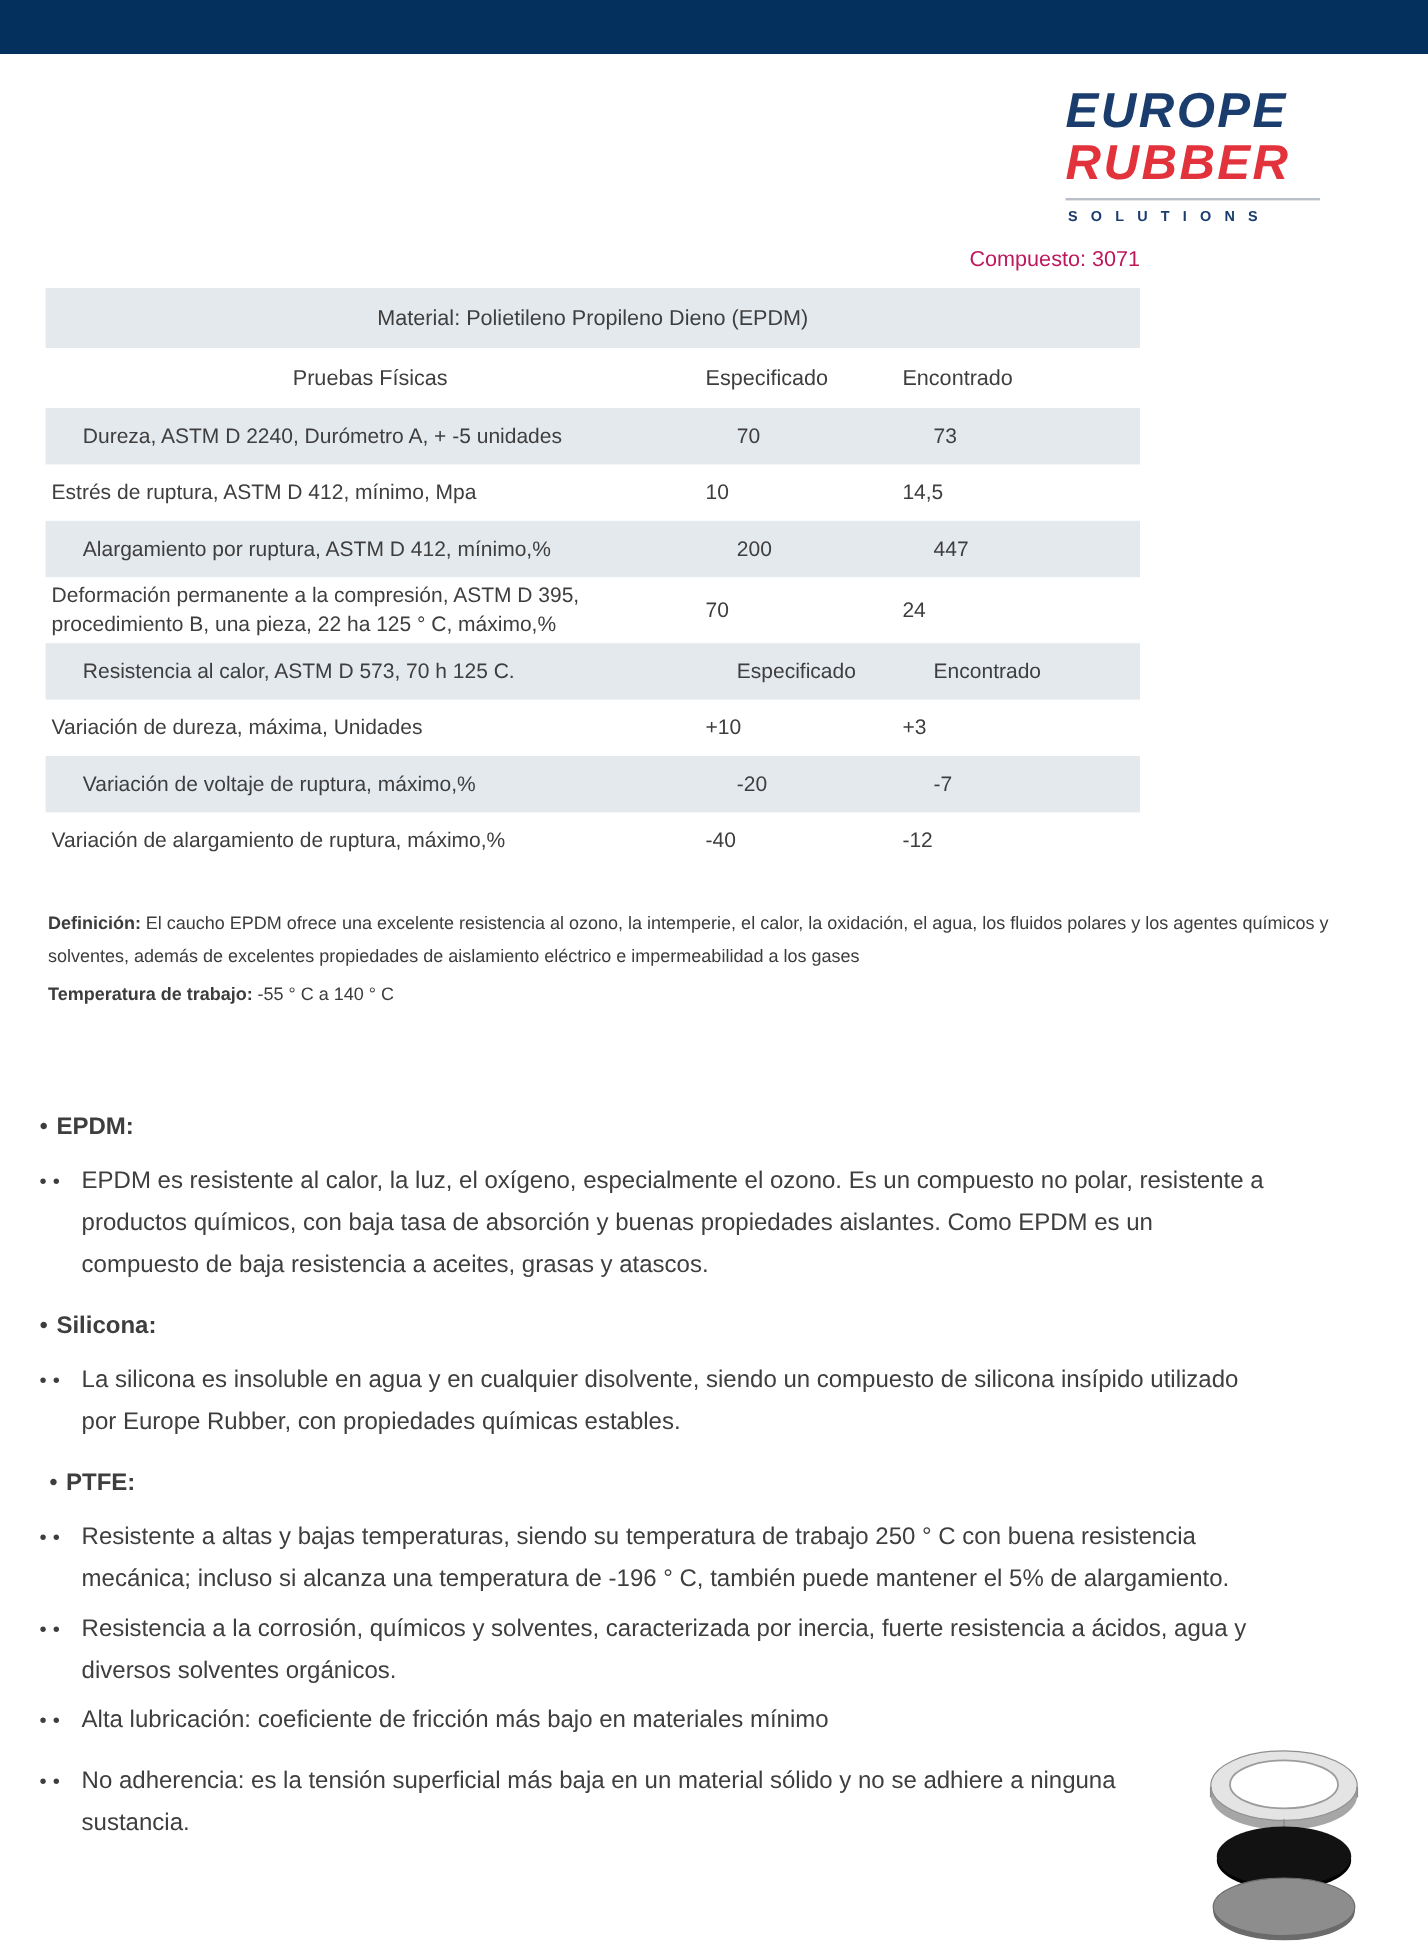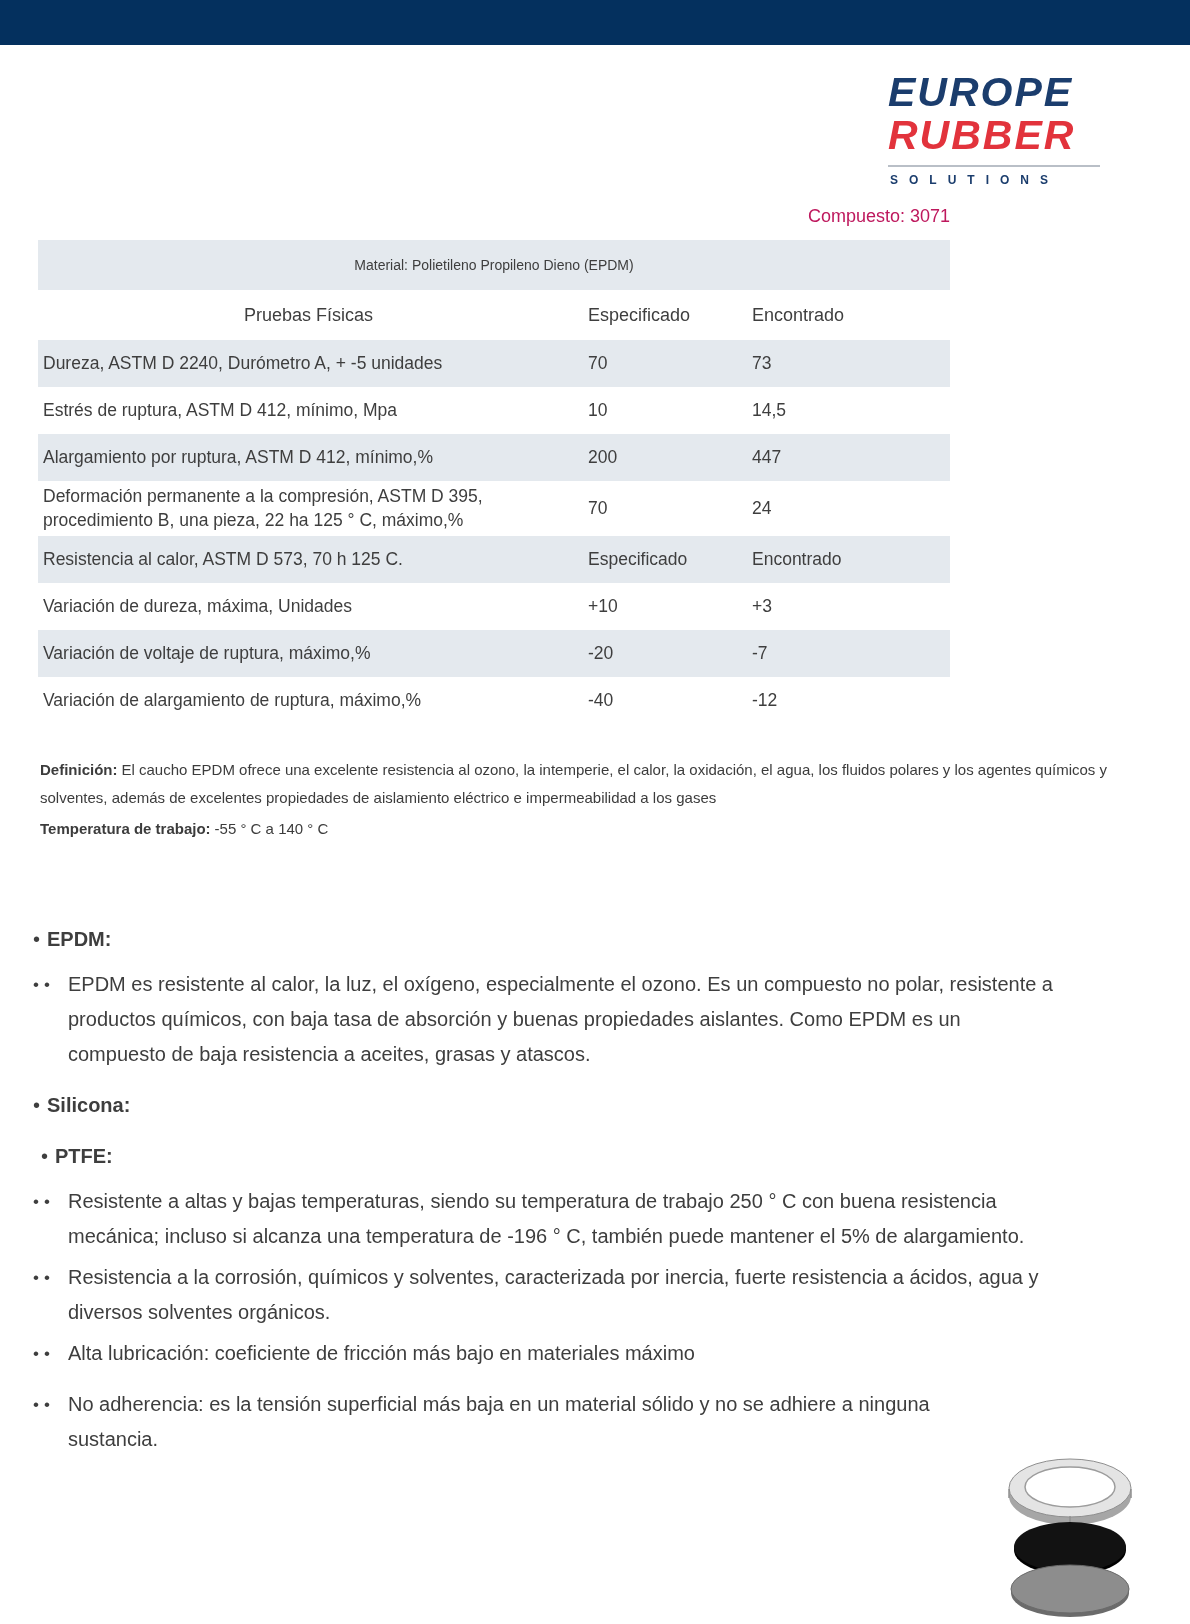--- a/index.html
+++ b/index.html
@@ -20,24 +20,24 @@
     white-space:nowrap;padding-left:2px;}
 
   
   .doc-title{position:absolute;left:40px;top:158px;font-size:30px;font-weight:400;color:#3d3d3d;}
   .compound{position:absolute;left:38px;top:206px;width:912px;text-align:right;
     font-size:18px;color:#be185d;}
 
   
   .spec-table{position:absolute;left:38px;top:240px;width:912px;font-size:17.5px;color:#3e3e3e;}
   .tcaption{height:50px;background:#e4e9ee;display:flex;align-items:center;
-    justify-content:center;font-size:14px;}
+    justify-content:center;font-size:18px;}
   .thead{height:50px;display:flex;align-items:center;font-size:18px;}
   .trow{min-height:47px;display:flex;align-items:center;}
-  .shaded{background:#e4e9ee;}
+  .shaded{background:#e4e9ee;padding-left:26px;}
   .col-label{width:550px;flex:none;padding:4px 30px 4px 5px;box-sizing:border-box;line-height:1.35;}
   .thead .col-label{text-align:center;padding-right:14px;}
   .col-spec{width:164px;flex:none;}
   .col-found{flex:1;}
 
   
   .definition{position:absolute;left:40px;top:756px;width:1075px;font-size:15px;
     line-height:1.85;color:#3c3c3c;}
   .bold{font-weight:700;}
   .worktemp{position:absolute;left:40px;top:820px;font-size:15px;color:#3c3c3c;}
@@ -133,32 +133,35 @@
 
     <div class="section">
       <div class="sec-heading">EPDM:</div>
       <div class="bullet">
         <div class="btext">EPDM es resistente al calor, la luz, el oxígeno, especialmente el ozono. Es un compuesto no polar, resistente a productos químicos, con baja tasa de absorción y buenas propiedades aislantes. Como EPDM es un compuesto de baja resistencia a aceites, grasas y atascos.</div>
       </div>
     </div>
 
     <div class="section">
       <div class="sec-heading">Silicona:</div>
+      <div class="bullet">
+        <div class="btext">La silicona es insoluble en agua y en cualquier disolvente, siendo un compuesto de silicona insípido utilizado por Europe Rubber, con propiedades químicas estables.</div>
+      </div>
     </div>
 
     <div class="section sec-indent">
       <div class="sec-heading">PTFE:</div>
       <div class="bullet">
         <div class="btext">Resistente a altas y bajas temperaturas, siendo su temperatura de trabajo 250 ° C con buena resistencia mecánica; incluso si alcanza una temperatura de -196 ° C, también puede mantener el 5% de alargamiento.</div>
       </div>
       <div class="bullet">
         <div class="btext">Resistencia a la corrosión, químicos y solventes, caracterizada por inercia, fuerte resistencia a ácidos, agua y diversos solventes orgánicos.</div>
       </div>
       <div class="bullet">
-        <div class="btext">Alta lubricación: coeficiente de fricción más bajo en materiales máximo</div>
+        <div class="btext">Alta lubricación: coeficiente de fricción más bajo en materiales mínimo</div>
       </div>
       <div class="bullet gap-top">
         <div class="btext btext-narrow">No adherencia: es la tensión superficial más baja en un material sólido y no se adhiere a ninguna sustancia.</div>
       </div>
     </div>
 
   </div>
 
   <svg class="gasket" viewBox="0 0 140 165" xmlns="http://www.w3.org/2000/svg">
     <g>

